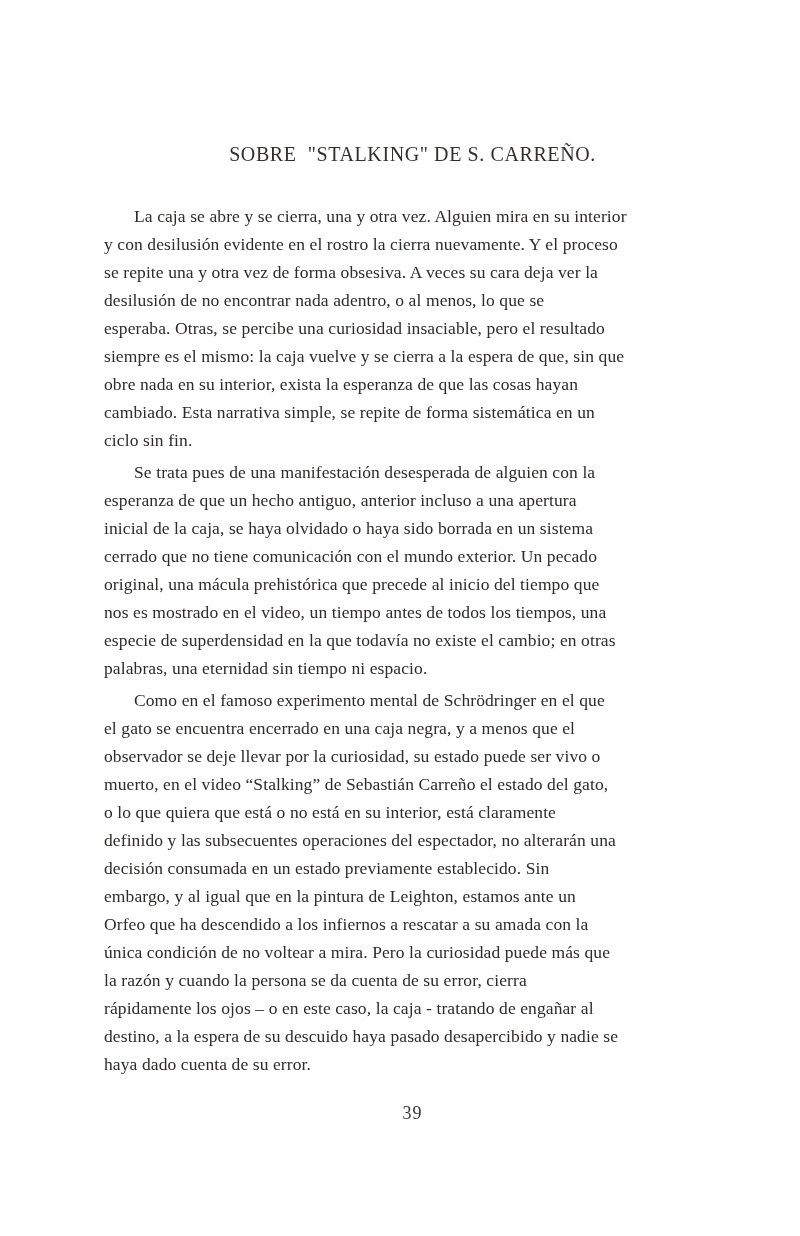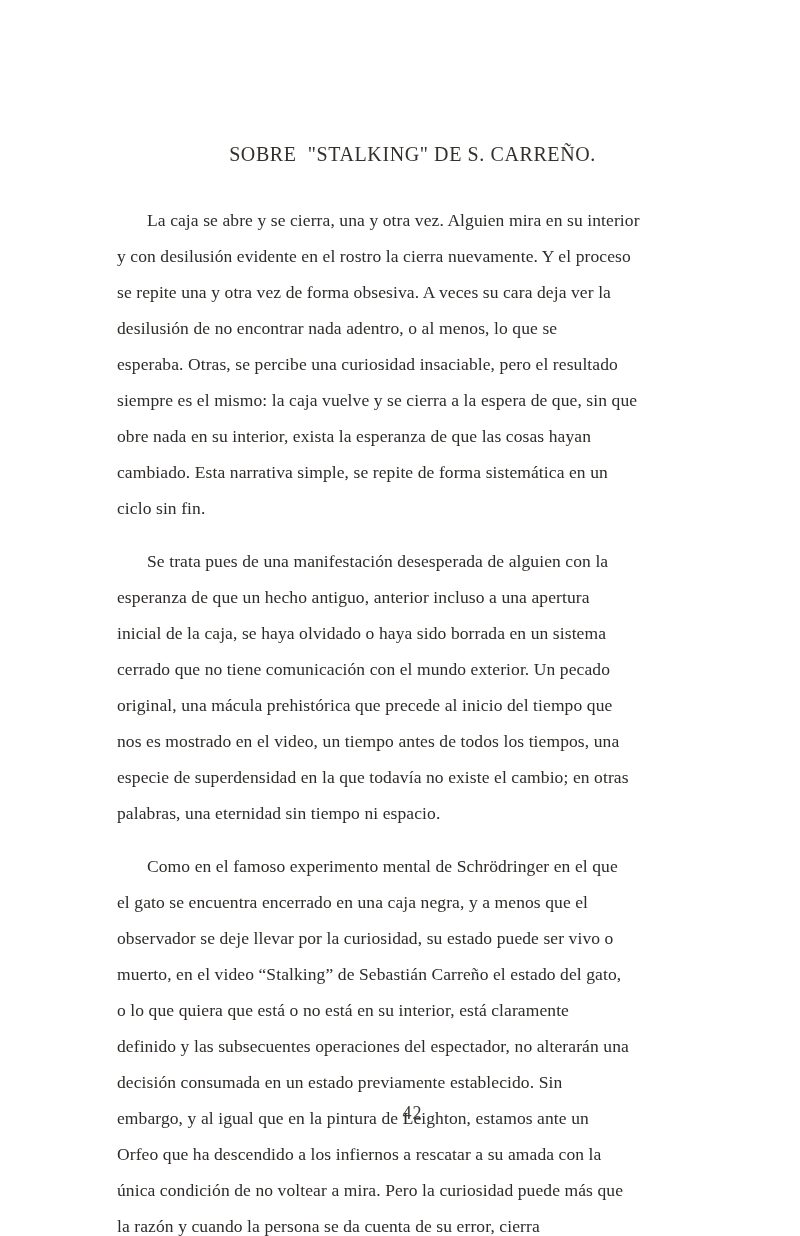--- a/index.html
+++ b/index.html
@@ -28,23 +28,23 @@
     letter-spacing: 0.6px;
     text-align: center;
     margin: 0 0 0 0;
     white-space: pre;
     color: #33302c;
   }
   .body-copy {
     margin-top: 36px;
   }
   .para {
-    margin: 17px;
+    margin: 4px;
     font-size: 17.5px;
-    line-height: 36px;
+    line-height: 28px;
     white-space: pre;          
     text-indent: 30px;         
     letter-spacing: 0.1px;
   }
   .page-number {
     position: absolute;
     left: 100px;
     width: 625px;
     top: 1103px;
     text-align: center;
@@ -86,14 +86,14 @@
 decisión consumada en un estado previamente establecido. Sin
 embargo, y al igual que en la pintura de Leighton, estamos ante un
 Orfeo que ha descendido a los infiernos a rescatar a su amada con la
 única condición de no voltear a mira. Pero la curiosidad puede más que
 la razón y cuando la persona se da cuenta de su error, cierra
 rápidamente los ojos – o en este caso, la caja - tratando de engañar al
 destino, a la espera de su descuido haya pasado desapercibido y nadie se
 haya dado cuenta de su error.</p>
       </div>
   </div>
-  <div class="page-number">42</div>
+  <div class="page-number">39</div>
 </div>
 
 </body></html>

